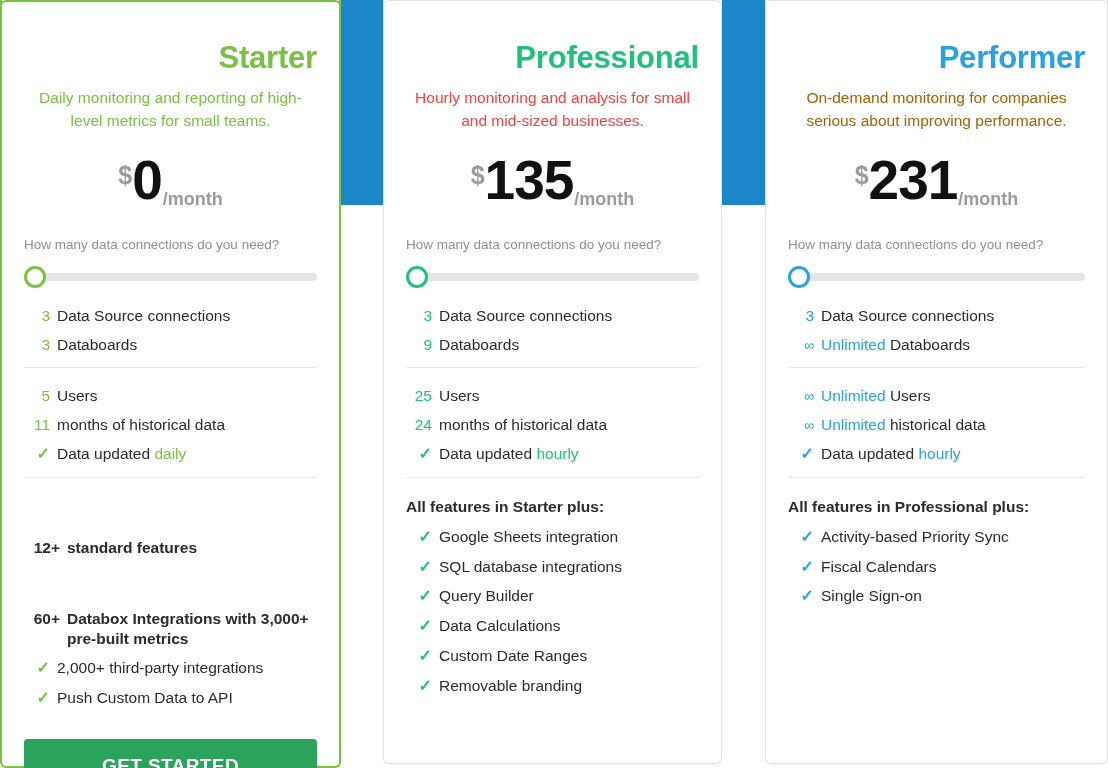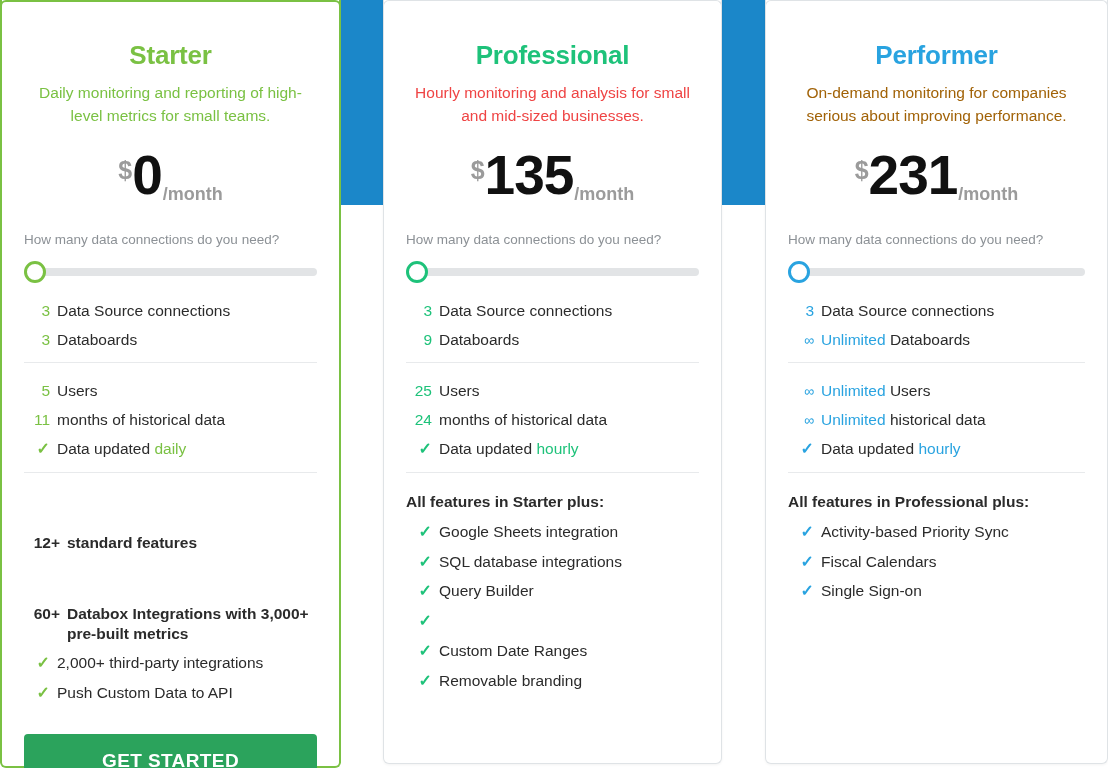--- a/index.html
+++ b/index.html
@@ -52,21 +52,21 @@
   }
   .card-starter::before {
     content: ""; position: absolute; left: -2px; right: -2px; top: 0; height: 12px;
     border: 2px solid #7ac143; border-bottom: none; border-radius: 6px 6px 0 0;
     background: #fff;
   }
 
   .card-inner { position: relative; padding: 0 22px; }
 
   .plan-title {
-    text-align: center; font-size: 26px; font-weight: bold;
+    text-align: right; font-size: 31px; font-weight: bold;
     margin-top: 40px; letter-spacing: -0.2px;
   }
   .plan-desc {
     text-align: center; font-size: 15.5px; line-height: 1.5;
     margin-top: 10px; padding: 0 8px;
   }
 
   
   .price-row {
     display: flex; align-items: flex-start; justify-content: center;
@@ -254,20 +254,21 @@
             <div class="feat-row">
               <span class="feat-check" style="color: rgb(30, 194, 122);">✓</span>
               <span class="feat-text">SQL database integrations</span>
             </div>
             <div class="feat-row">
               <span class="feat-check" style="color: rgb(30, 194, 122);">✓</span>
               <span class="feat-text">Query Builder</span>
             </div>
             <div class="feat-row">
               <span class="feat-check" style="color: rgb(30, 194, 122);">✓</span>
+              <span class="feat-text">Data Calculations</span>
             </div>
             <div class="feat-row">
               <span class="feat-check" style="color: rgb(30, 194, 122);">✓</span>
               <span class="feat-text">Custom Date Ranges</span>
             </div>
             <div class="feat-row">
               <span class="feat-check" style="color: rgb(30, 194, 122);">✓</span>
               <span class="feat-text">Removable branding</span>
             </div>
           </div>

